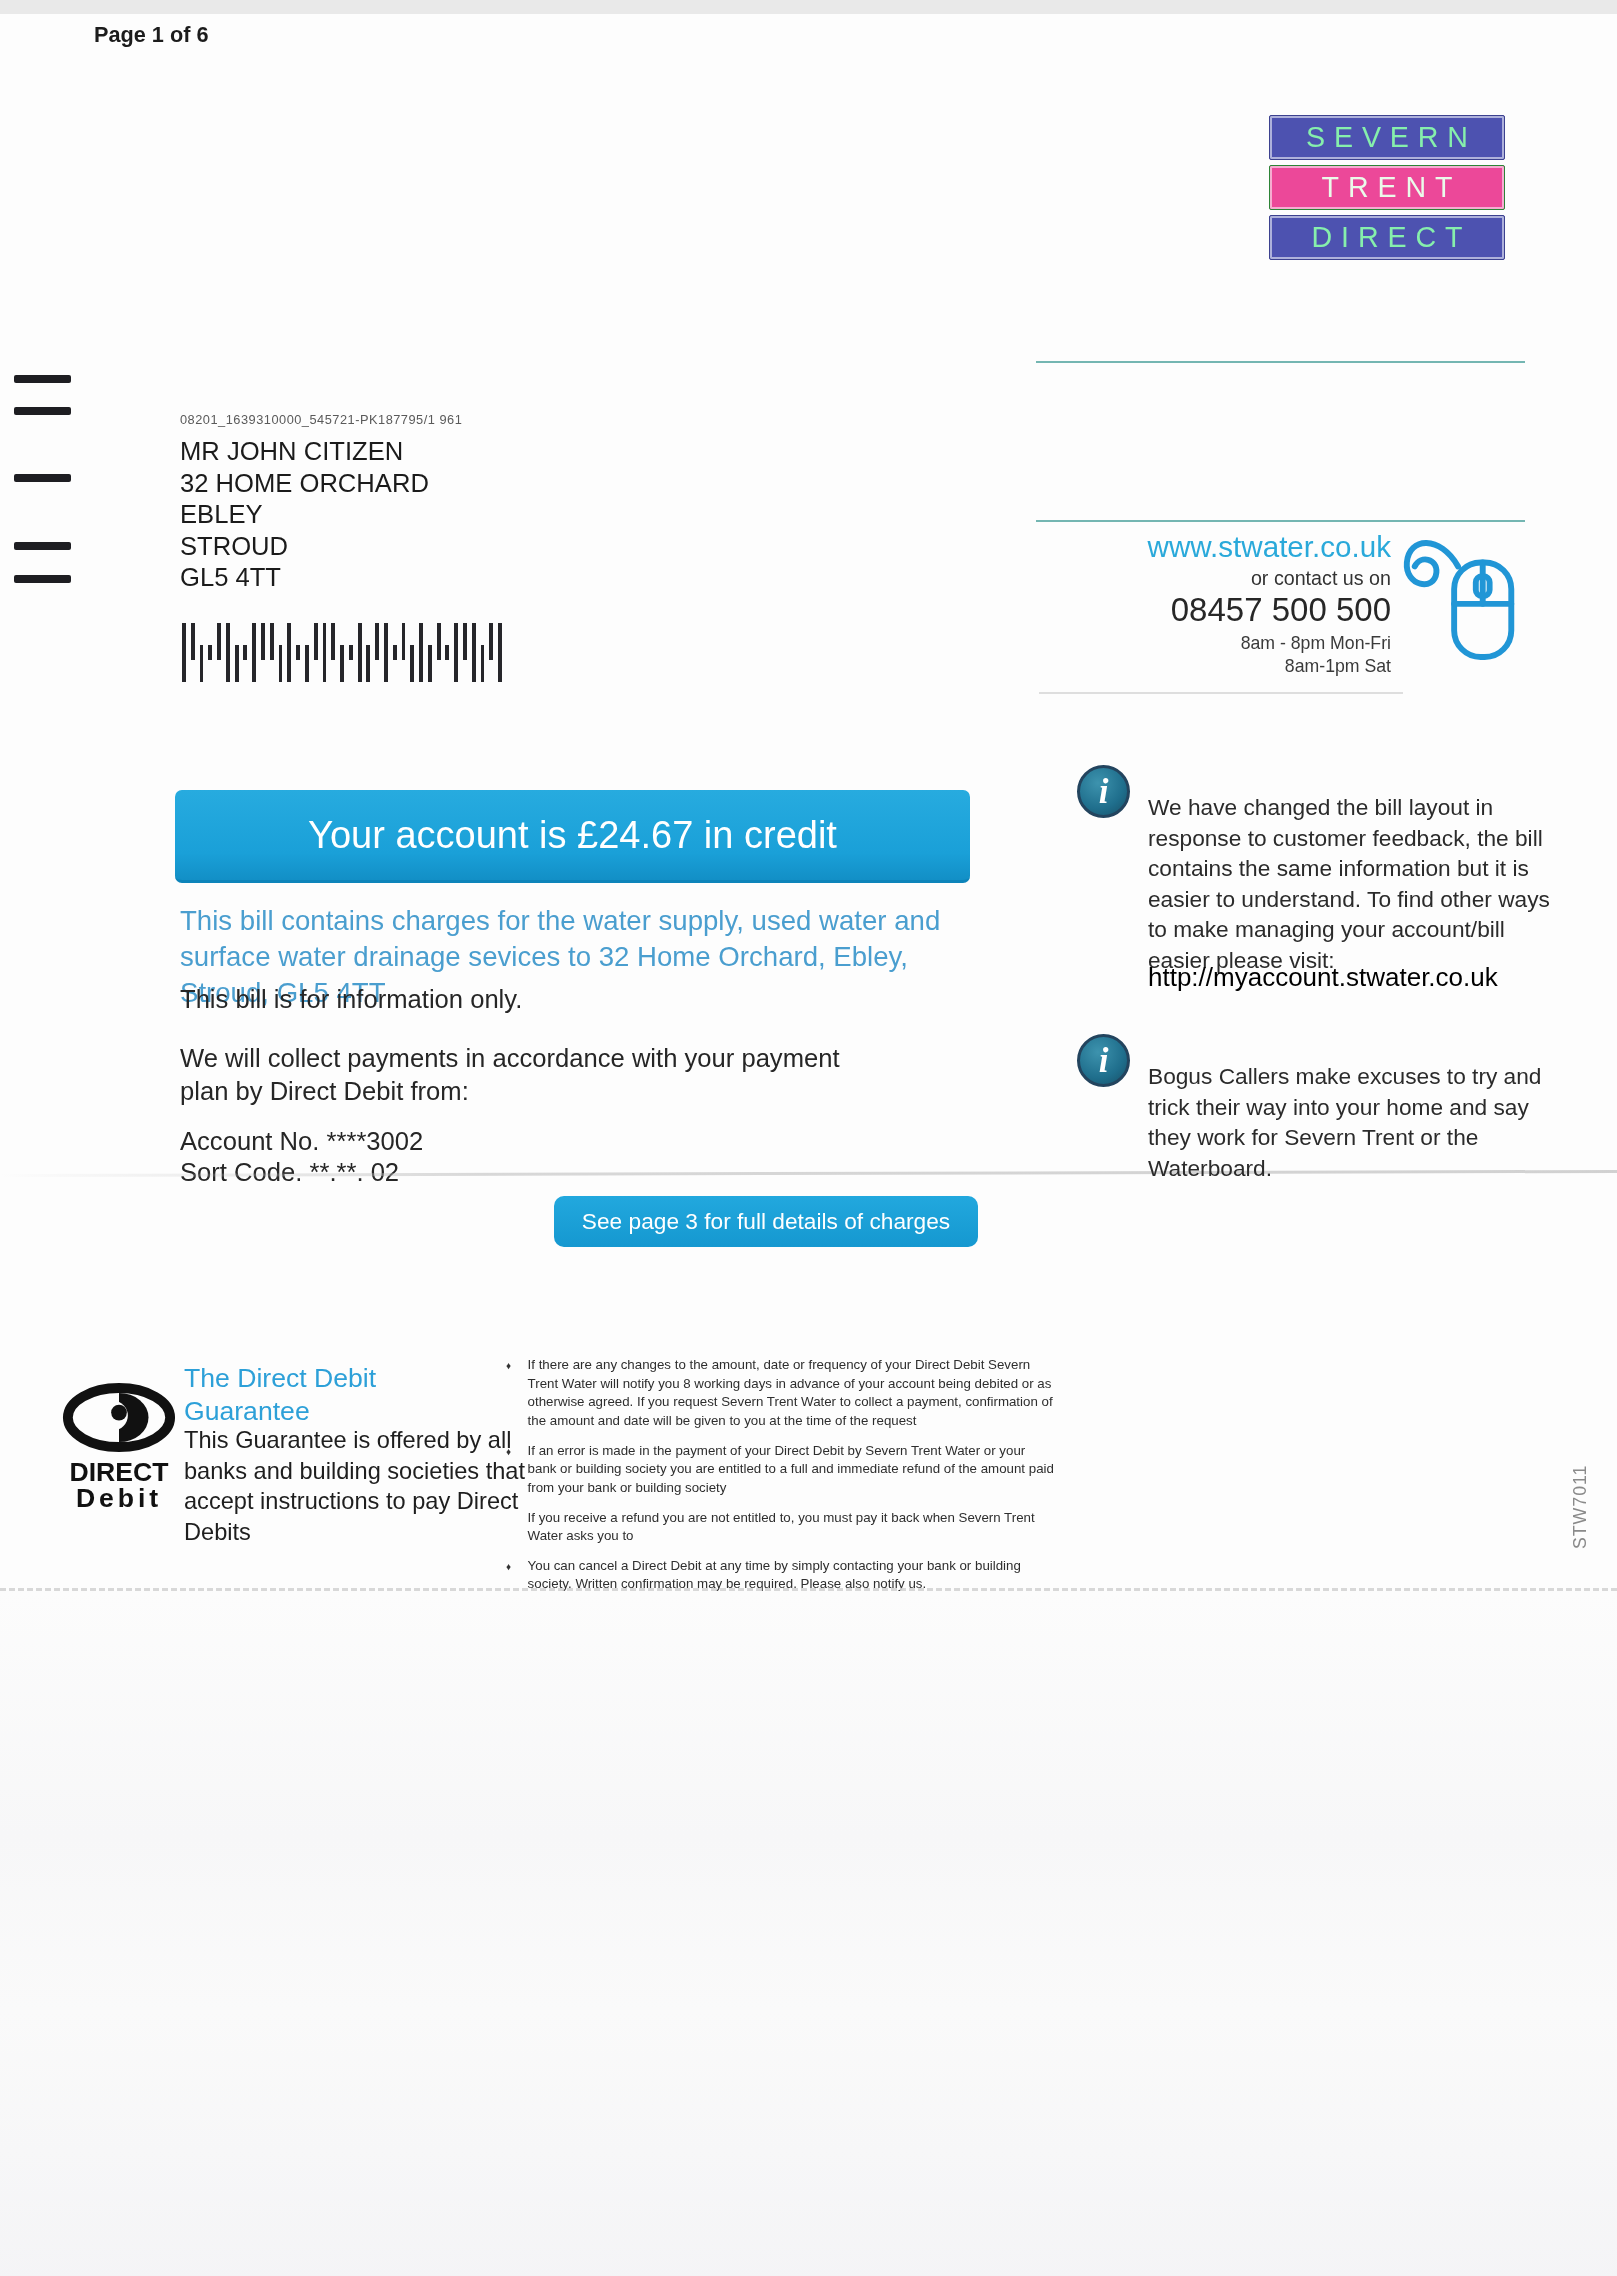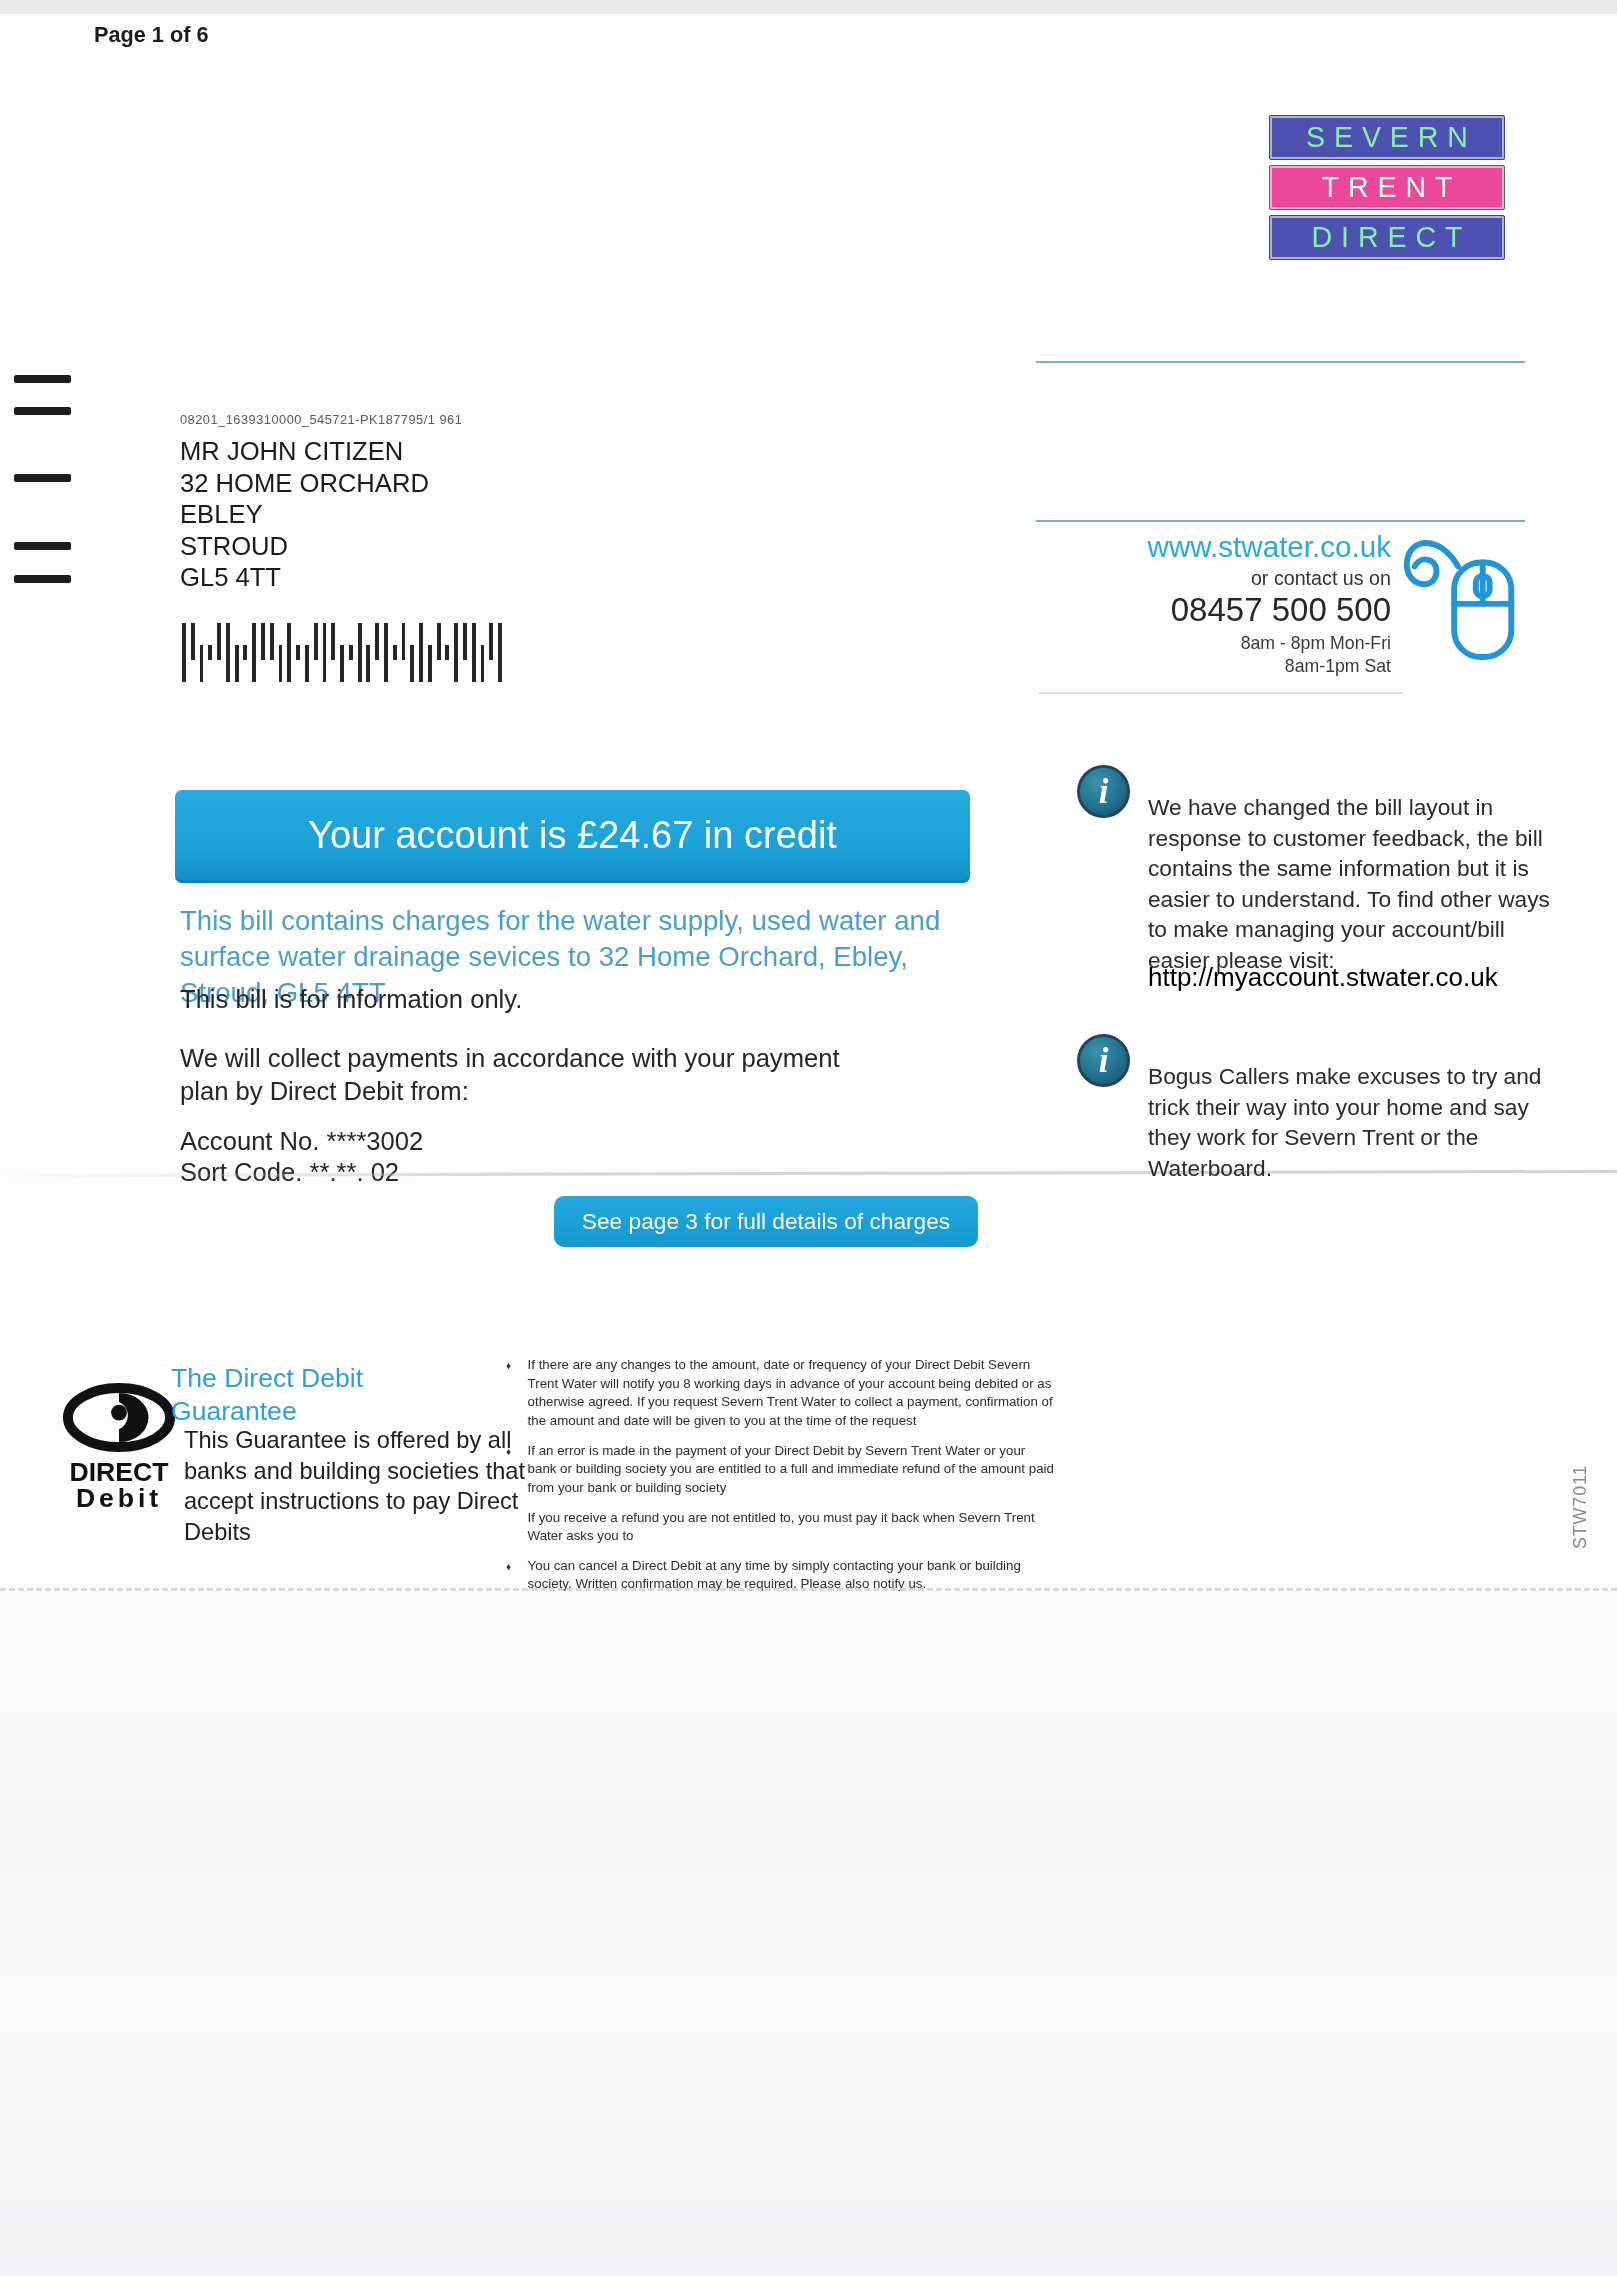--- a/index.html
+++ b/index.html
@@ -98,21 +98,21 @@
   .perforation { left:0; top:1574px; width:1617px; border-top:3px dashed #d2d2d2; opacity:.85; }
   .bottom-wash {
     left:0; top:1577px; width:1617px; height:699px;
     background:linear-gradient(180deg,#fcfcfc 0%, #f7f7f8 35%, #fafafa 60%, #f4f4f6 100%);
   }
 
   
   .dd-logo-wrap { left:55px; top:1369px; width:128px; text-align:center; color:#111; }
   .dd-logo-line1 { font-size:26.6px; font-weight:700; letter-spacing:0; line-height:25.6px; }
   .dd-logo-line2 { font-size:26.6px; font-weight:700; letter-spacing:3.9px; line-height:25.6px; }
-  .dd-heading { left:171px; top:1348px; width:241px; font-size:26.6px; line-height:32.5px; color:#2da0d8; }
+  .dd-heading { left:184px; top:1348px; width:241px; font-size:26.6px; line-height:32.5px; color:#2da0d8; }
   .dd-body { left:184px; top:1411px; width:360px; font-size:23.6px; line-height:30.5px; color:#1e1e1e; }
   .dd-terms { left:502px; top:1342px; width:552px; }
   .dd-term { position:relative; padding-left:25.6px; font-size:13.3px; line-height:18.7px; color:#2e2e2e; margin-bottom:10.8px; }
   .dd-term.bulleted::before { content:"\2666"; position:absolute; left:3.9px; top:1px; font-size:9.9px; color:#333; }
   .stw-code {
     left:1570px; top:1407px; height:128px;
     writing-mode:vertical-rl; transform:rotate(180deg);
     font-size:17.7px; color:#8a8a8a; letter-spacing:1px;
   }
 </style>

